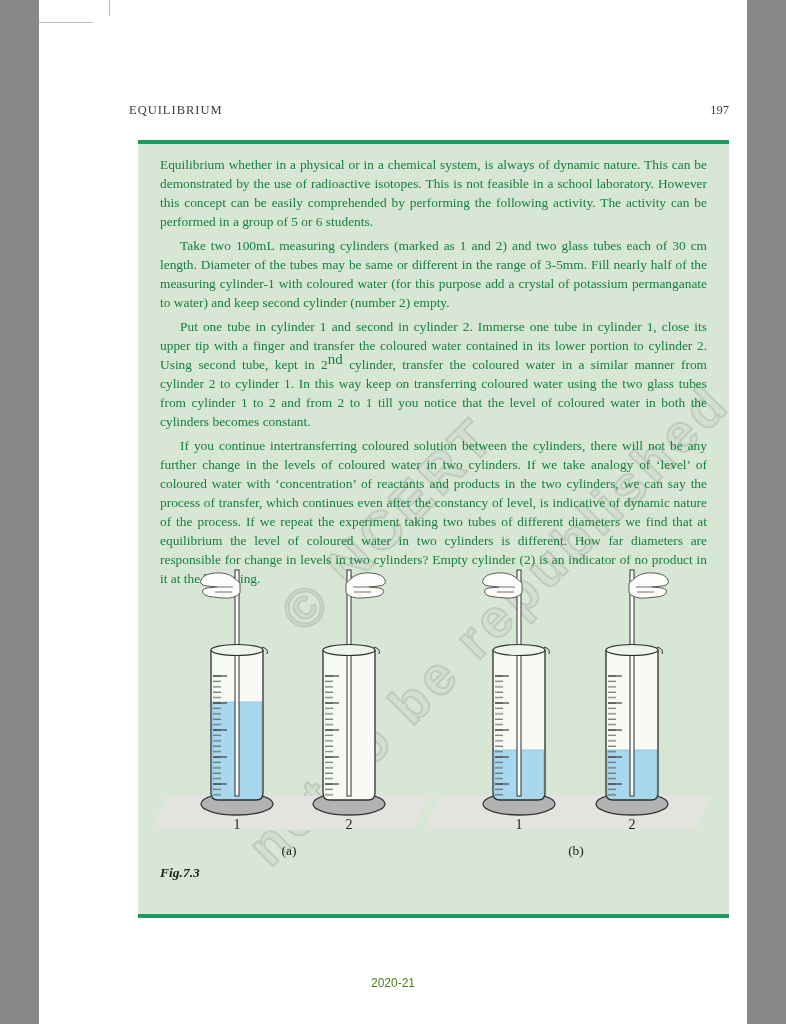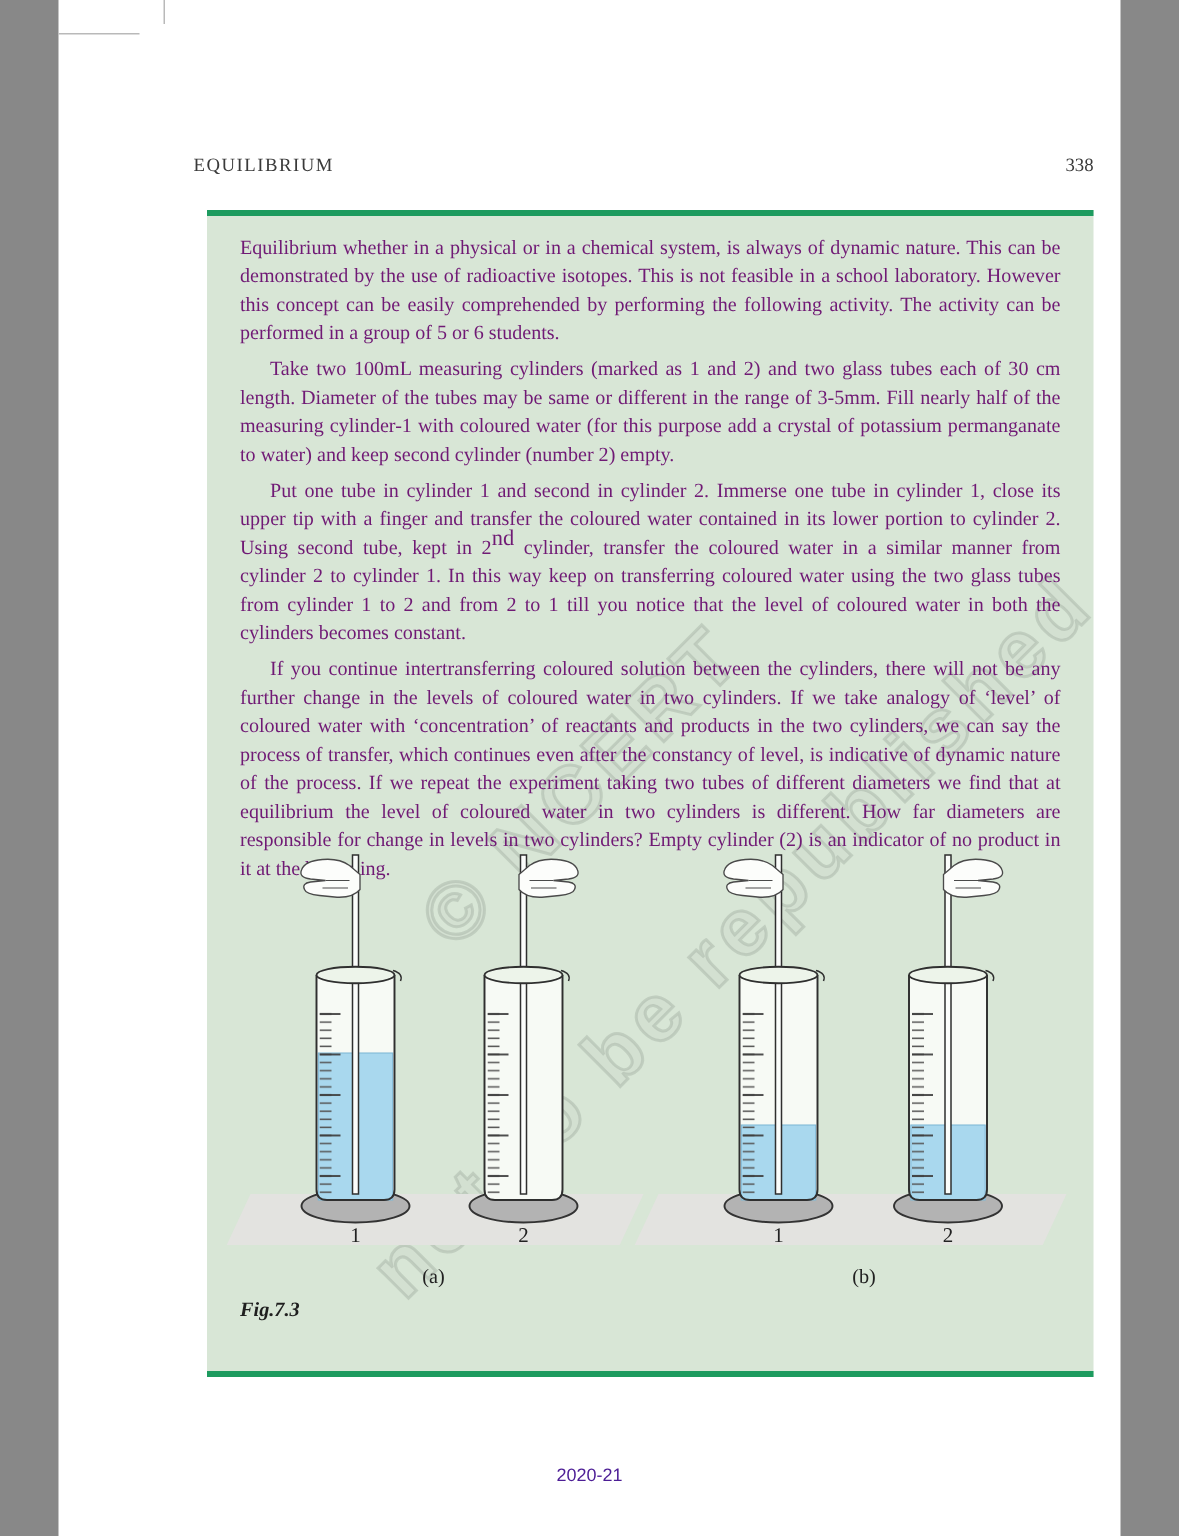--- a/index.html
+++ b/index.html
@@ -35,21 +35,21 @@
   }
   .watermark div {
     font-family:"Liberation Sans","DejaVu Sans",sans-serif; font-weight:bold;
     font-size:54px; letter-spacing:5px; white-space:nowrap;
     color:rgba(150,161,152,0.07); -webkit-text-stroke:2px rgba(148,160,150,0.35);
   }
   .box-content { position:relative; z-index:1; padding:6px 22px 0 22px; }
   .box-title { text-align:center; font-weight:bold; font-size:14px; margin-top:4px; }
   .para {
     font-size:13.4px; line-height:19px; text-align:justify; margin-top:5px;
-    color:#701a75;
+    color:#15803d;
   }
   .para.indent { text-indent:20px;font-family:Liberation Serif, serif; }
   .para sup { font-size:15px; line-height:0; }
 
   .figure { position:absolute; left:0; top:416px; width:591px; height:300px; z-index:1; }
   .platform {
     position:absolute; height:34px; top:236px; background:#e3e3e0; z-index:0;
     transform:skewX(-25deg); transform-origin:top center;
   }
   .platform.pa { left:29px; width:262px; }
@@ -71,21 +71,21 @@
 
   .caption {
     position:absolute; left:22px; top:720px; width:548px; z-index:1;
     display:flex; gap:12px; font-size:13.5px; font-style:italic; line-height:18px;
   }
   .caption .cap-label { font-weight:bold; white-space:nowrap;text-align:center; }
   .caption .cap-text { width:470px; text-align:justify; }
 
   .footer {
     position:absolute; left:0; top:976px; width:100%; text-align:center;
-    font-family:"Liberation Sans","DejaVu Sans",sans-serif; font-size:12px; color:#4c1d95;
+    font-family:"Liberation Sans","DejaVu Sans",sans-serif; font-size:12px; color:#4d7c0f;
   }
 </style>
 </head>
 <body>
 
 <svg width="0" height="0" style="position:absolute" aria-hidden="true">
   <defs>
     <pattern id="tmin" x="36" y="112" width="120" height="5.4" patternUnits="userSpaceOnUse">
       <line x1="0" y1="2" x2="8" y2="2" stroke="#555" stroke-width="1"></line>
     </pattern>
@@ -96,21 +96,21 @@
 </svg>
 
 <div class="page">
   <div class="crop tl-v"></div>
   <div class="crop tl-h"></div>
   <div class="crop tr-v"></div>
   <div class="crop tr-h"></div>
 
   <div class="header">
     <span class="htitle">EQUILIBRIUM</span>
-    <span>338</span>
+    <span>197</span>
   </div>
 
   <div class="activity-box">
     <div class="watermark">
       <div>© NCERT</div>
       <div>not to be republished</div>
     </div>
 
     <div class="box-content">
       <p class="para">Equilibrium whether in a physical or in a chemical system, is always of dynamic nature. This can be demonstrated by the use of radioactive isotopes. This is not feasible in a school laboratory. However this concept can be easily comprehended by performing the following activity. The activity can be performed in a group of 5 or 6 students.</p>

